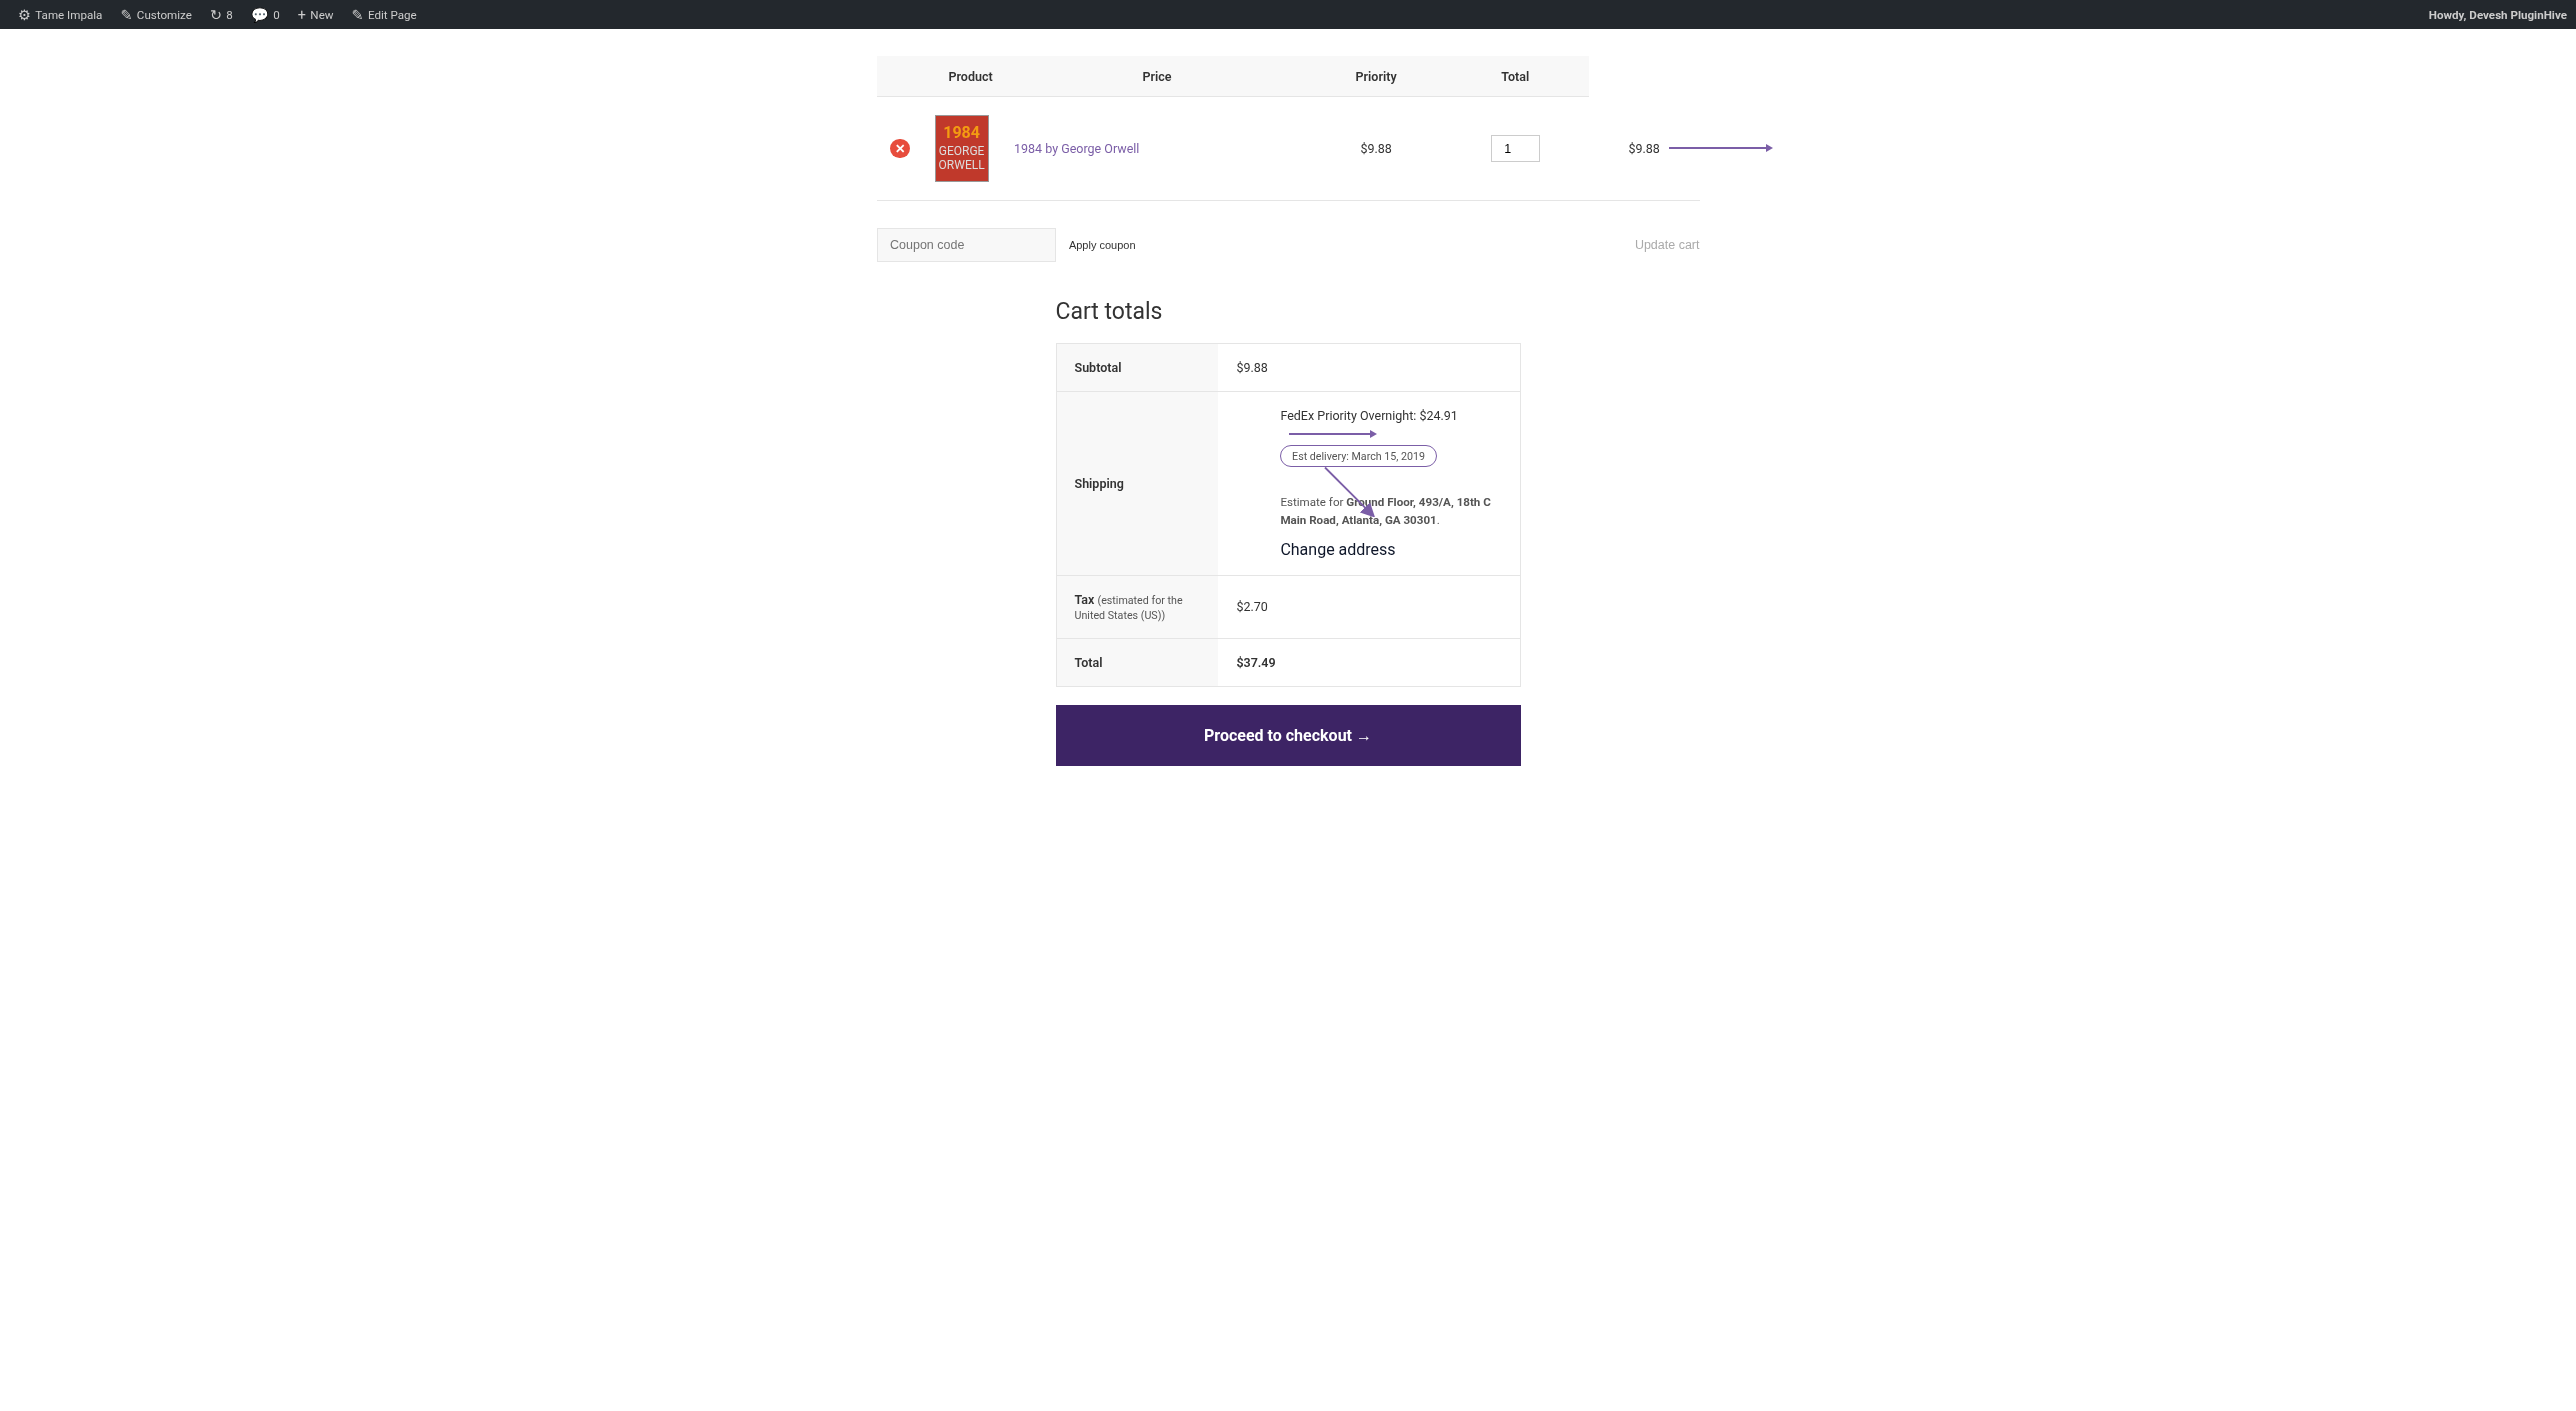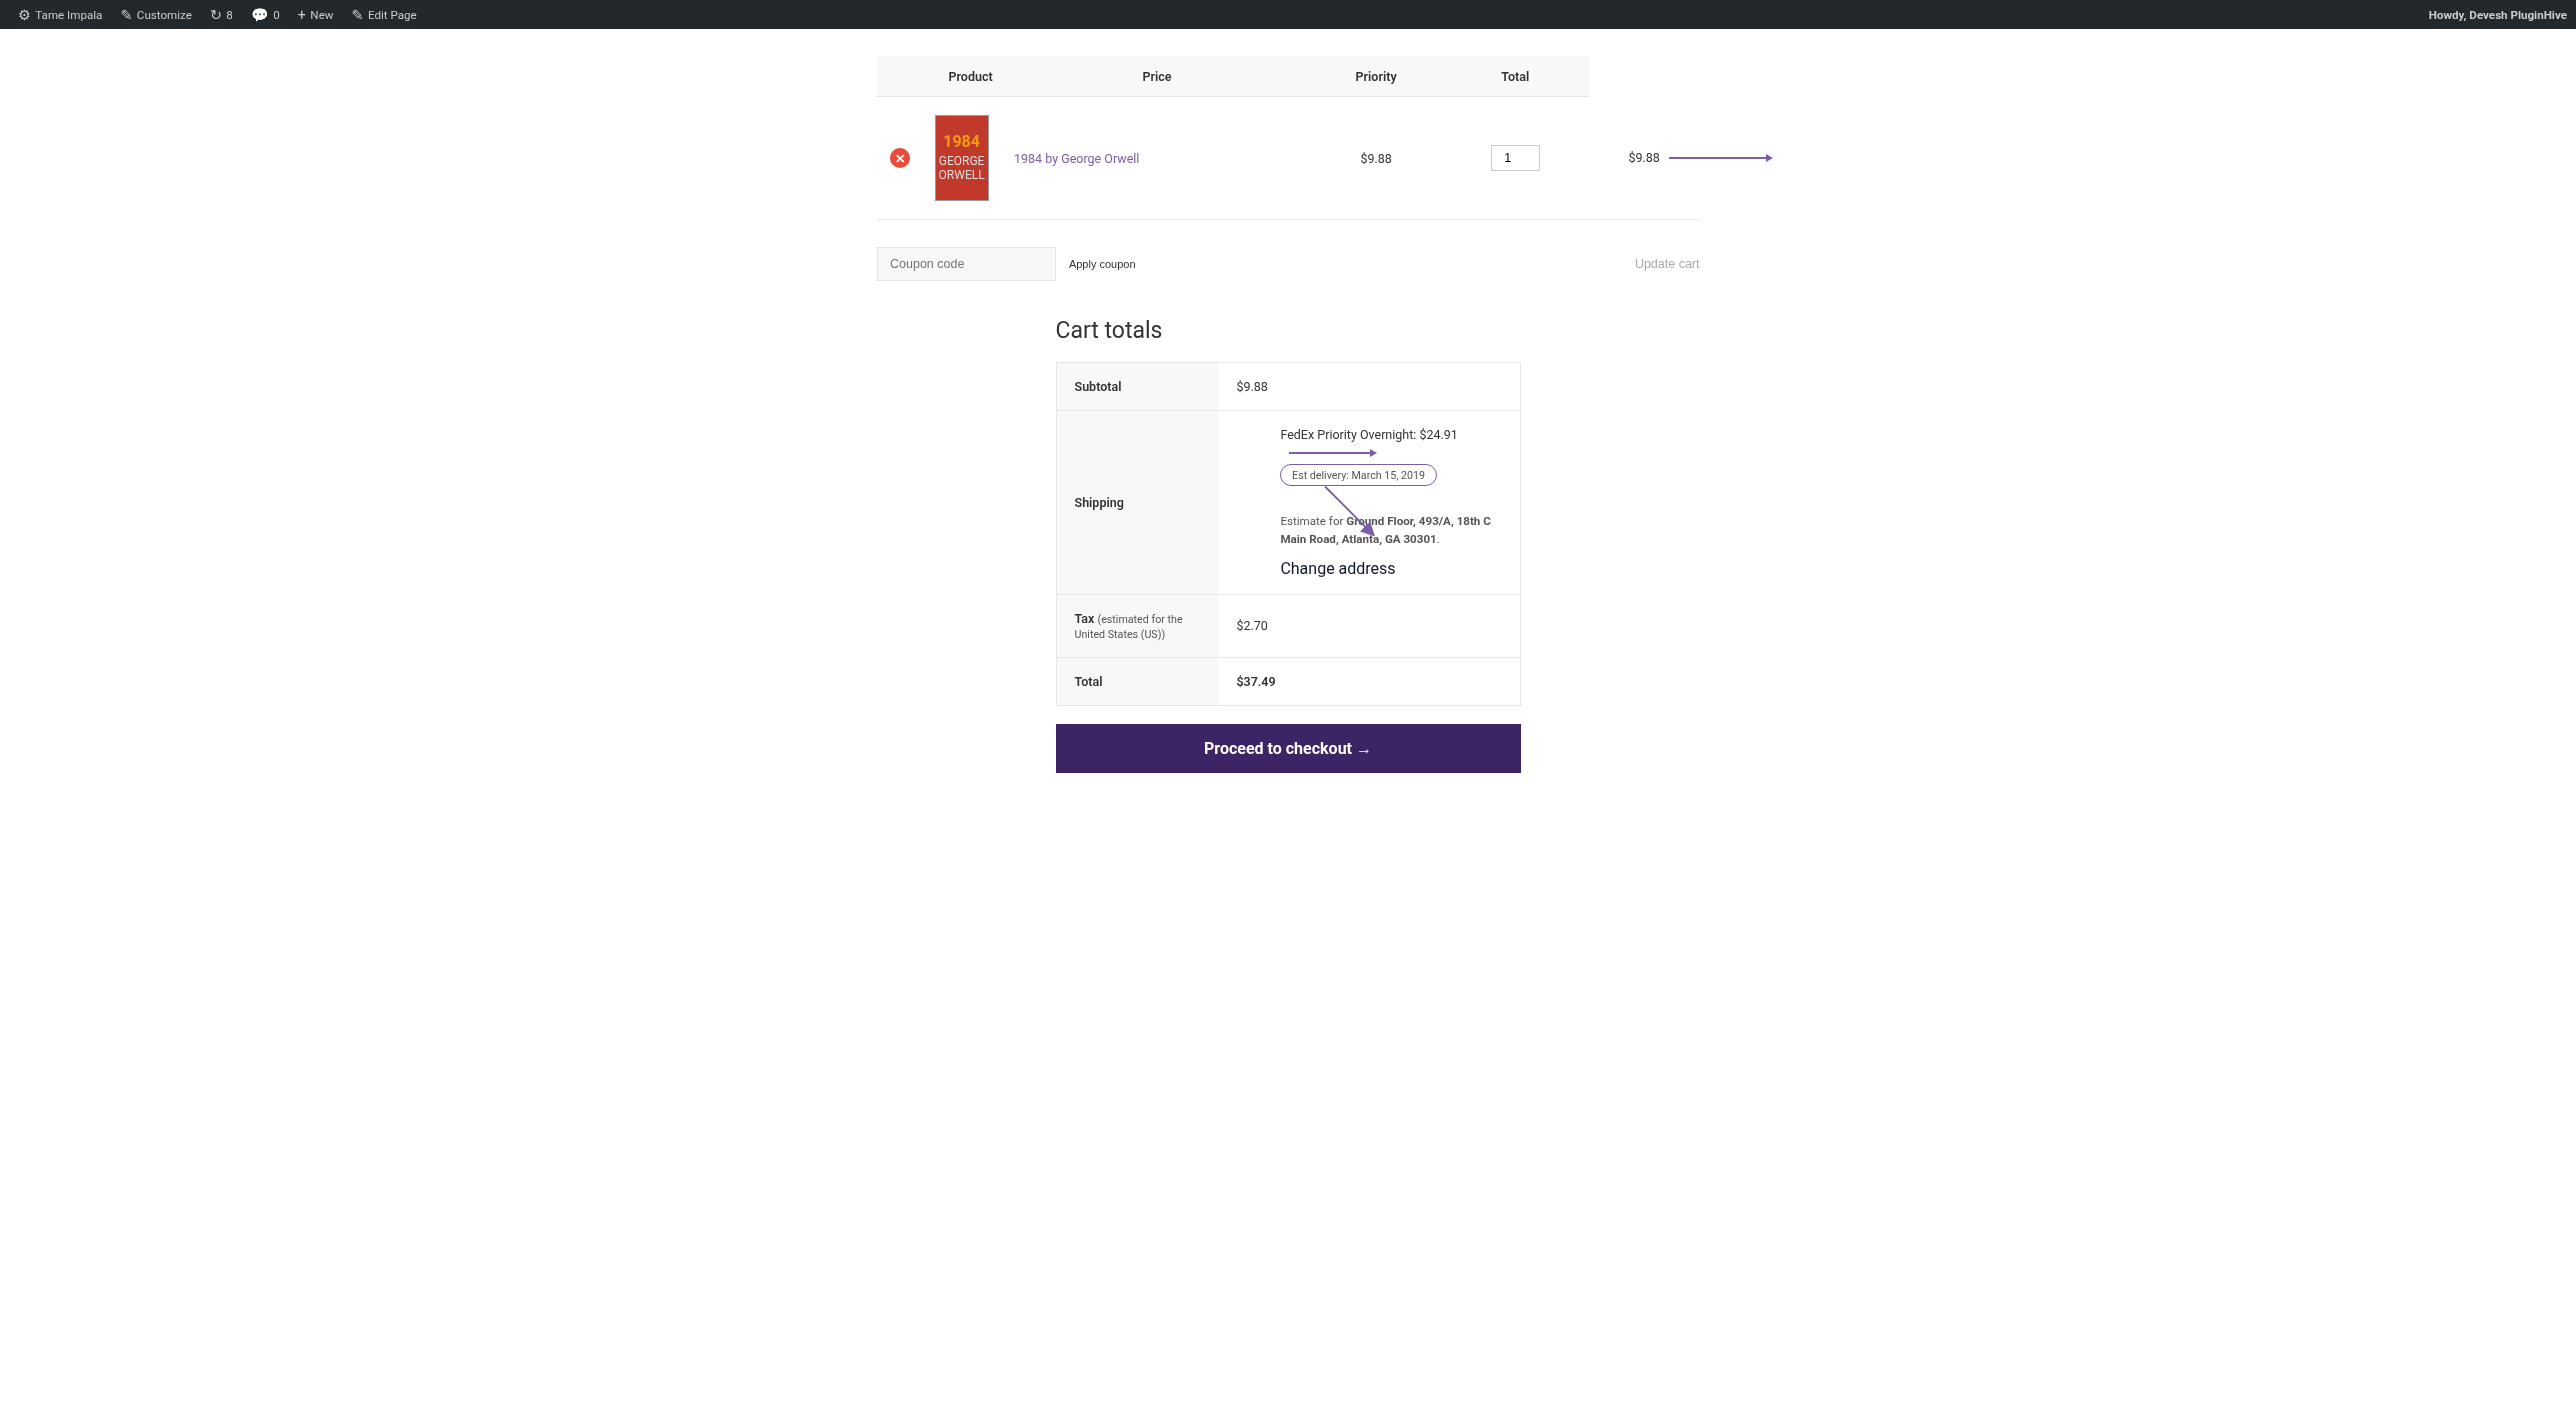--- a/index.html
+++ b/index.html
@@ -101,21 +101,21 @@
       align-items: center;
       justify-content: center;
       color: #fff;
       font-size: 12.5px;
       font-weight: bold;
     }
 
     
     .book-cover {
       width: 54px;
-      height: 86px;
+      height: 67px;
       background: #c0392b;
       display: flex;
       flex-direction: column;
       align-items: center;
       justify-content: center;
       color: #fff;
       font-size: 8px;
       text-align: center;
       padding: 13px;
       position: relative;
@@ -257,21 +257,21 @@
       color: #555;
     }
 
     
     .checkout-btn {
       display: block;
       width: 100%;
       background: #3d2465;
       color: #fff;
       text-align: center;
-      padding: 15px;
+      padding: 21px;
       font-size: 16px;
       font-weight: 700;
       border: none;
       cursor: pointer;
       text-decoration: none;
     }
 
     
     .shipping-cell-wrapper {
       position: relative;

